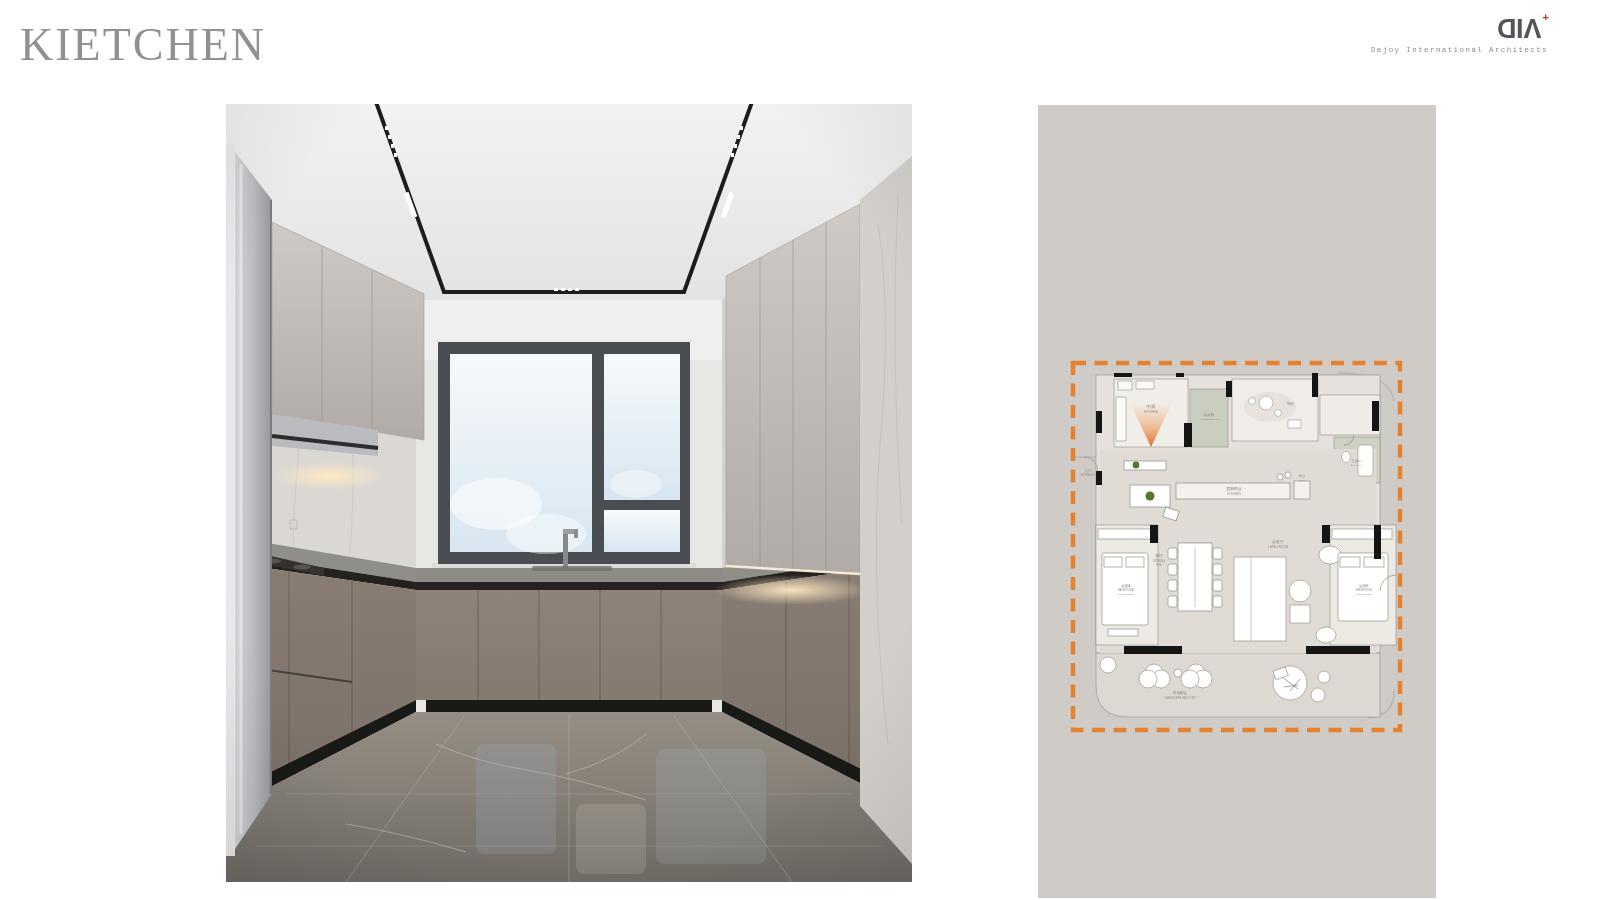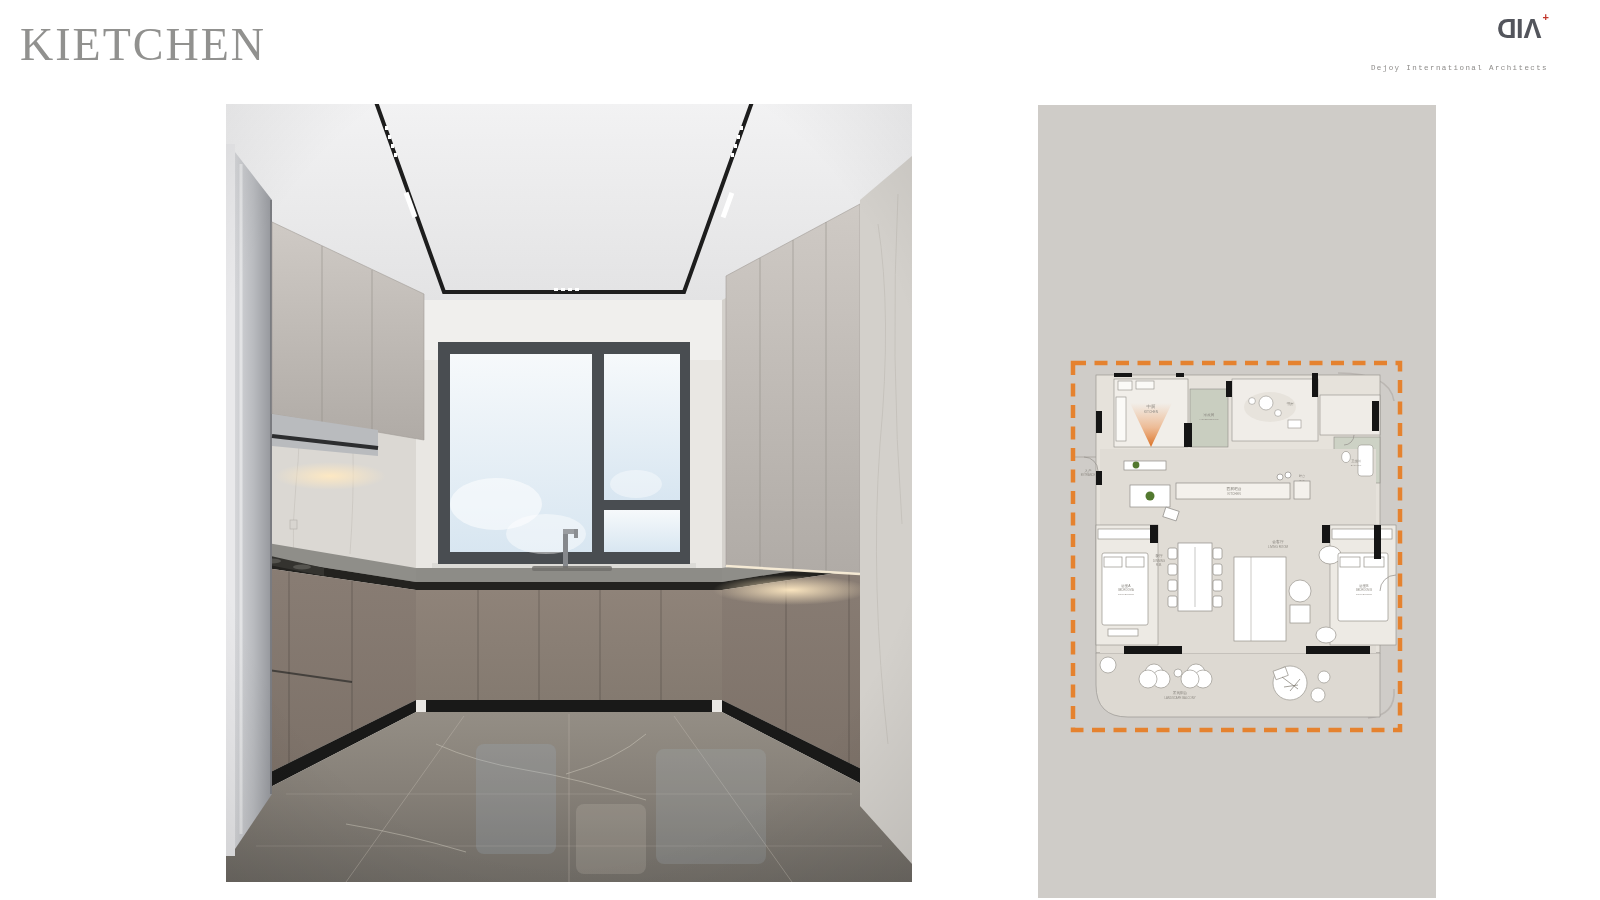--- a/index.html
+++ b/index.html
@@ -8,21 +8,21 @@
   
   .title{position:absolute;left:20px;top:18px;font-family:"Liberation Serif","DejaVu Serif",serif;
          font-size:46px;font-weight:400;color:#91918f;letter-spacing:2px;text-align:center;}
   .subtitle{position:absolute;left:218px;top:47px;font-family:"Liberation Serif","DejaVu Serif",serif;
          font-size:21px;color:#4d4c4a;letter-spacing:3px;}
   .logo{position:absolute;right:52px;top:16px;text-align:right;}
   .logo-mark{font-family:"Liberation Sans",sans-serif;font-weight:700;font-size:27px;color:#53555c;
          letter-spacing:0px;line-height:1;}
   .logo-mark .flip{display:inline-block;transform:scaleX(-1);}
   .logo-plus{color:#c2362b;font-size:11px;vertical-align:top;position:relative;top:-4px;left:1px;font-weight:700;}
-  .logo-caption{margin-top:21px;font-family:"Liberation Mono",monospace;font-size:7.5px;
+  .logo-caption{margin-top:3px;font-family:"Liberation Mono",monospace;font-size:7.5px;
          letter-spacing:1.4px;color:#8e8c8a;}
   
   .photo{position:absolute;left:226px;top:104px;width:686px;height:778px;display:block;}
   .panel{position:absolute;left:1038px;top:105px;width:398px;height:793px;background:#cfccc8;}
   .panel svg{position:absolute;left:0;top:0;display:block;}
   .plan-zh{font-family:"Liberation Sans",sans-serif;fill:#84807a;}
   .plan-en{font-family:"Liberation Sans",sans-serif;fill:#908c85;}
 </style>
 </head>
 <body>

